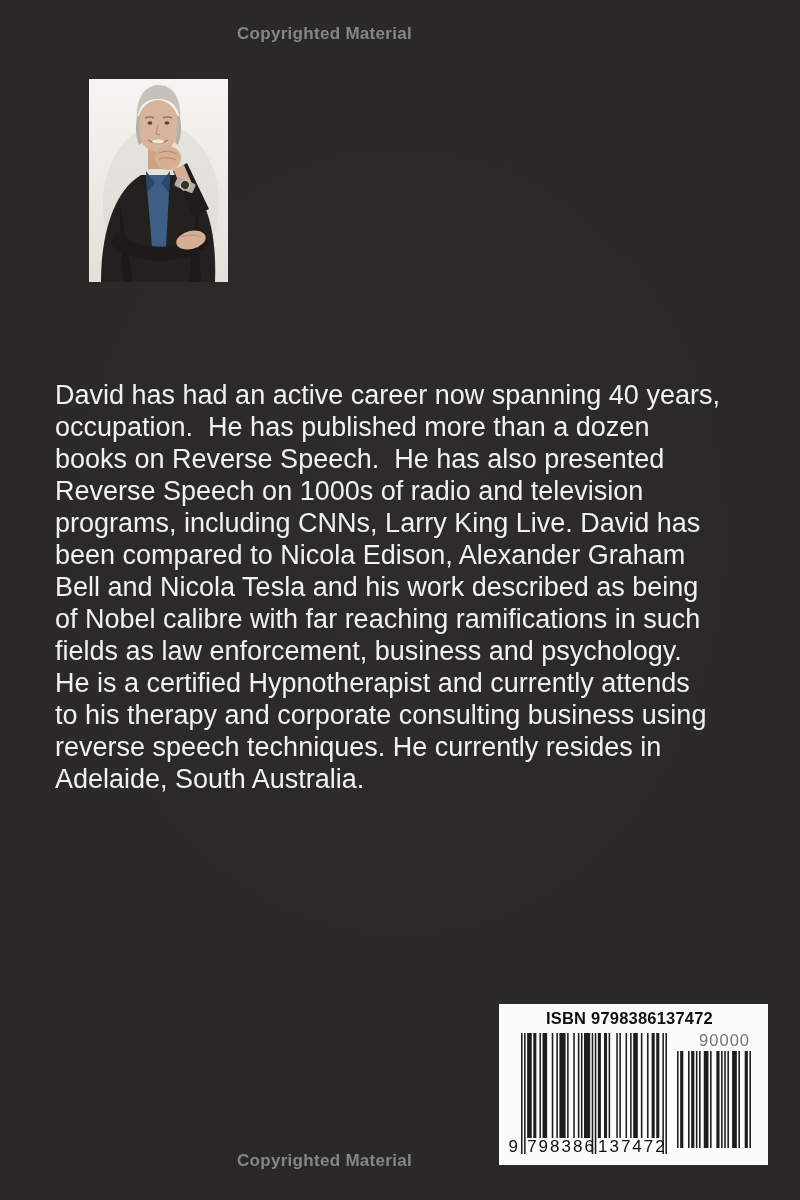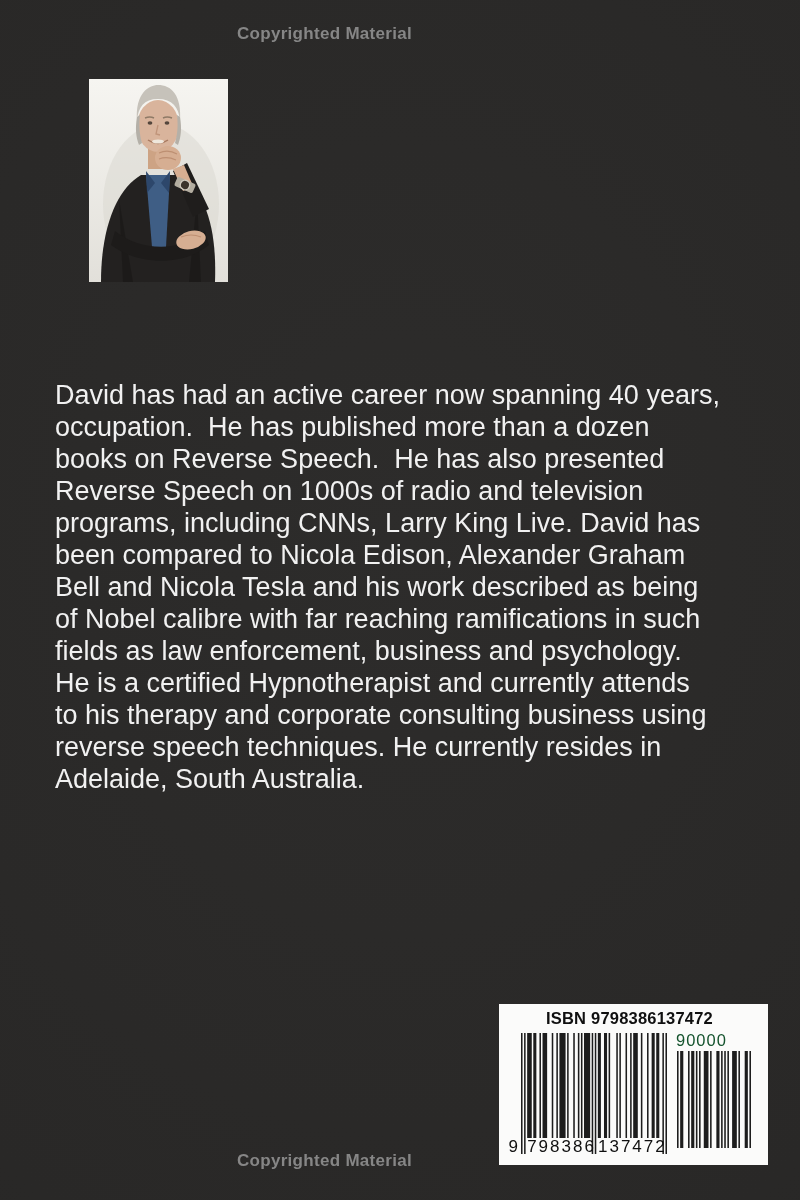--- a/index.html
+++ b/index.html
@@ -28,22 +28,22 @@
     position:absolute;left:499px;top:1004px;width:269px;height:161px;
     background:#fbfbfa;
   }
   .isbn-label{
     position:absolute;left:19px;top:5px;
     color:#101010;font-size:16.5px;font-weight:700;letter-spacing:.2px;margin-left:28px;
   }
   .ean13{position:absolute;left:22px;top:29px;}
   .ean5{position:absolute;left:178px;top:47px;}
   .supp-label{
-    position:absolute;left:177px;top:27px;width:74px;text-align:left;
-    color:#14532d;font-size:16.5px;font-weight:400;letter-spacing:1px;
+    position:absolute;left:177px;top:27px;width:74px;text-align:right;
+    color:#737373;font-size:16.5px;font-weight:400;letter-spacing:1px;
   }
   .bc-digit{
     position:absolute;top:133px;color:#101010;font-size:17px;font-weight:400;
   }
   .d-prefix{left:3px;width:16px;text-align:right;}
   .d-g1{left:27px;width:71px;text-align:center;letter-spacing:2px;}
   .d-g2{left:99px;width:64px;text-align:left;letter-spacing:2px;}
 </style>
 </head>
 <body>

